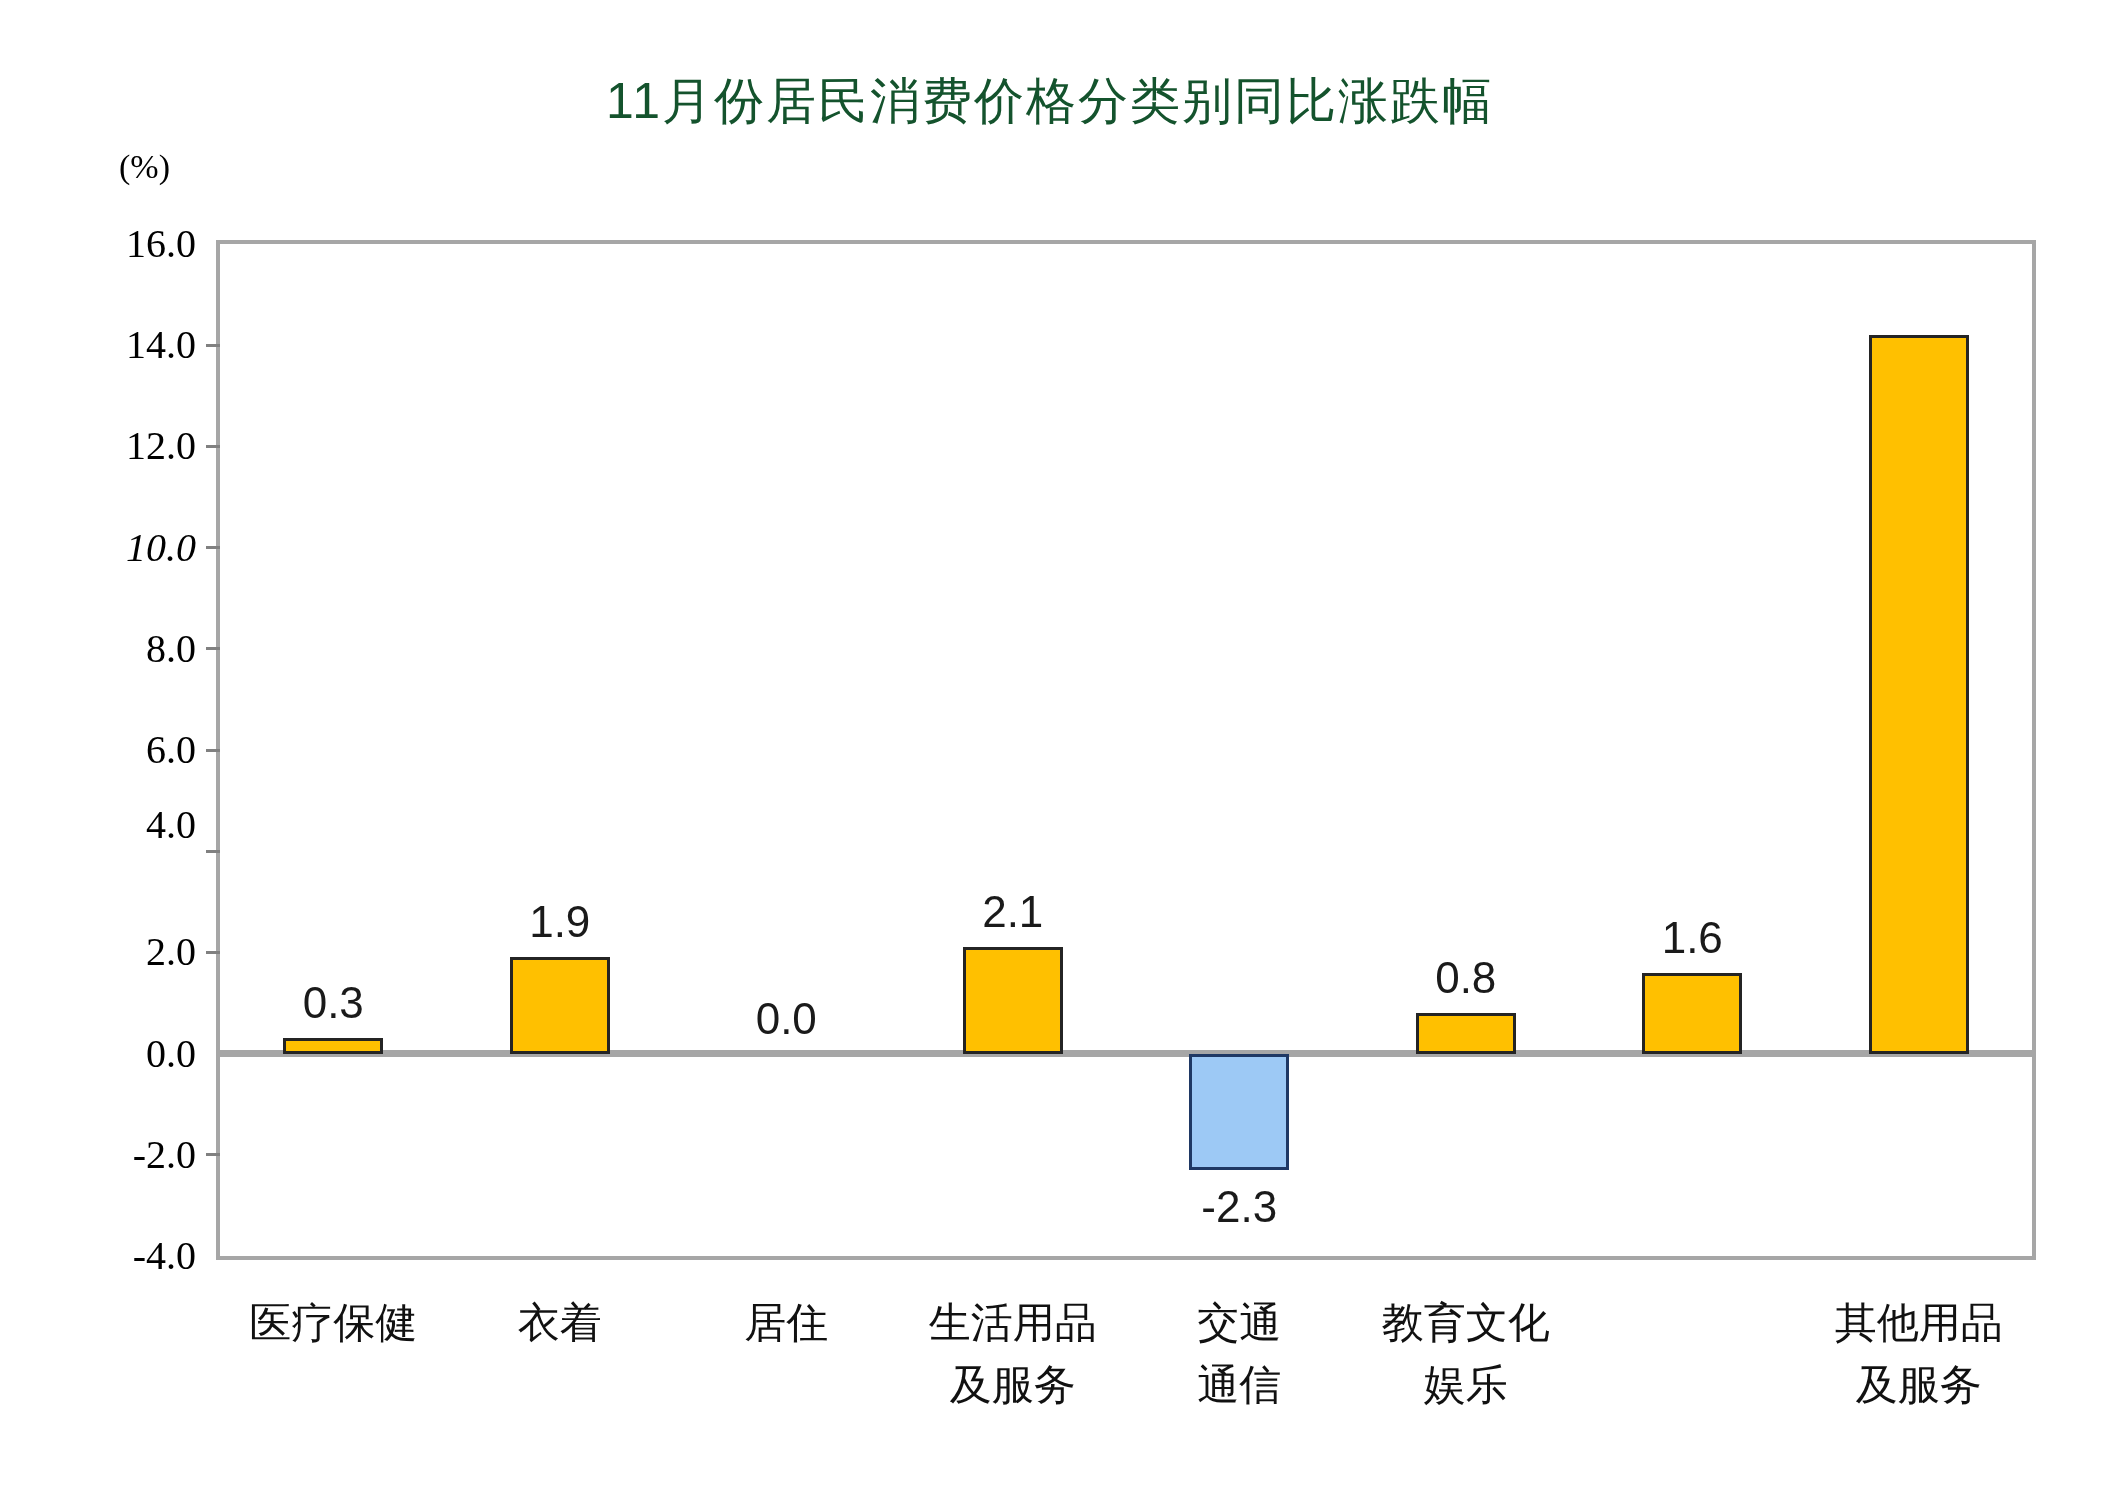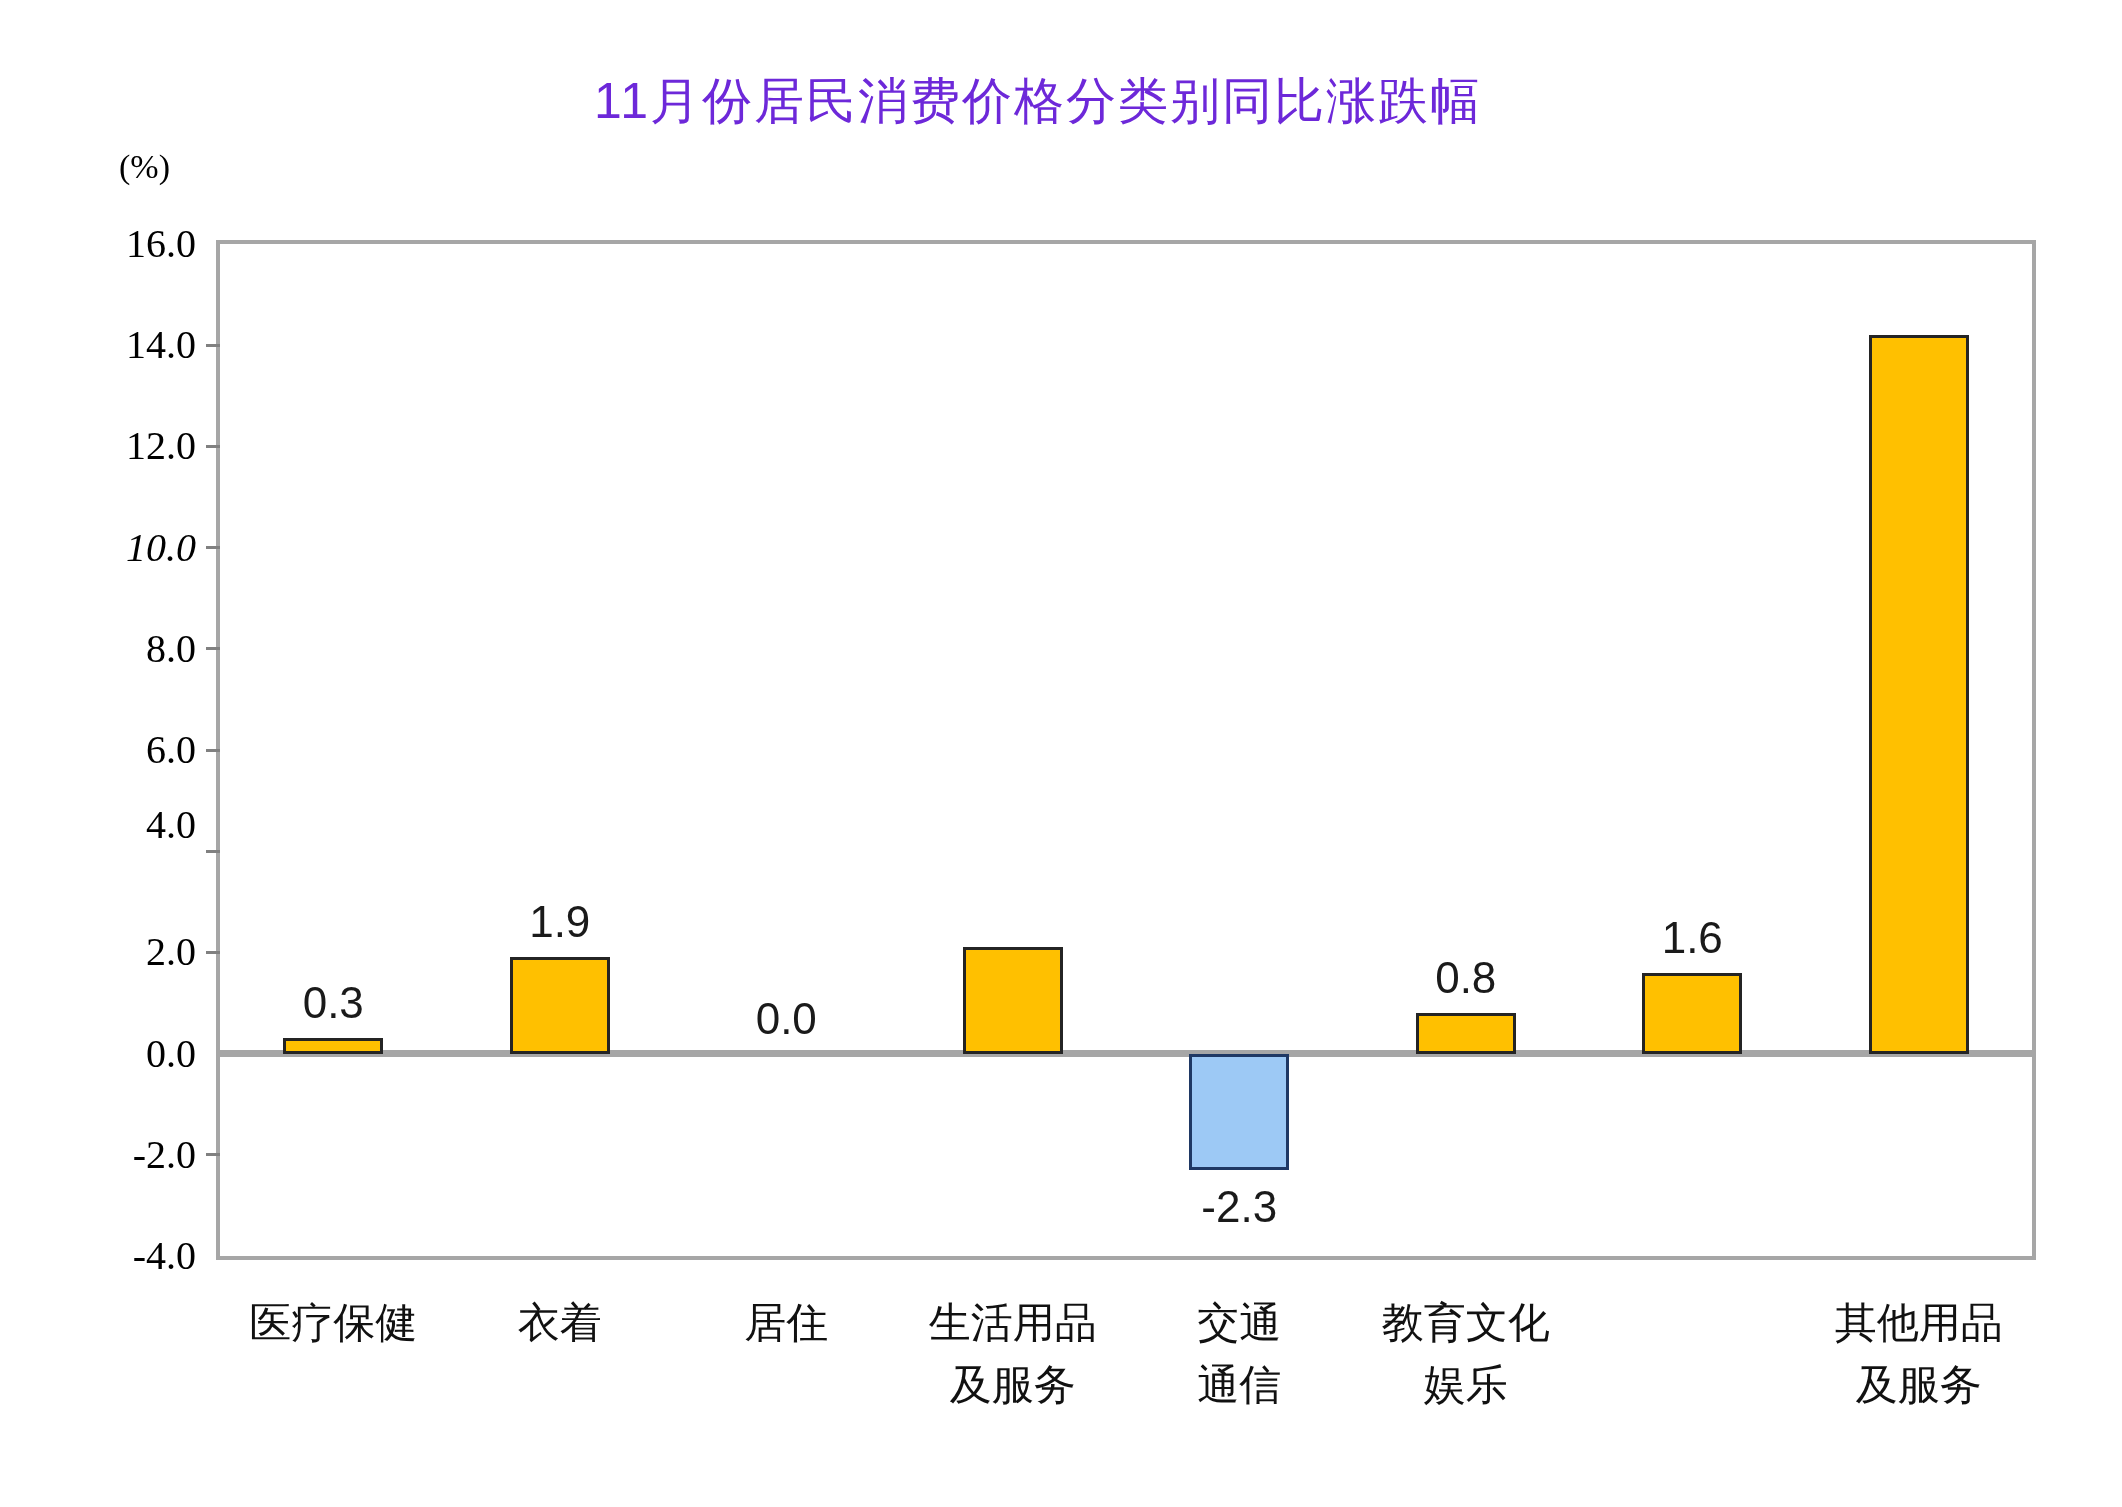--- a/index.html
+++ b/index.html
@@ -10,21 +10,22 @@
     overflow:hidden;
     font-family:"Liberation Sans","DejaVu Sans",sans-serif;
     color:#000;
   }
   .abs{position:absolute;}
   #chart-title{
     left:0;top:68px;width:2076px;
     text-align:center;
     font-size:50px;
     letter-spacing:2px;
-    color:#6d28d9;
+    color:#14532d;
+    padding-left:12px;
   }
   #unit-label{
     left:60px;top:148px;width:110px;
     text-align:right;
     font-size:34px;
     font-family:"Liberation Serif","DejaVu Serif",serif;
   }
   #plot-area{
     left:216px;top:240px;width:1820px;height:1020px;
     border:4px solid #A6A6A6;
@@ -82,20 +83,21 @@
     <div class="abs zero-line" style="left: 220px; top: 1050.1px; width: 1812px; height: 7px; background: rgb(166, 166, 166);"></div>
     <div class="abs bar" style="left: 283.25px; top: 1038.42px; width: 100px; height: 15.18px; background: rgb(255, 192, 0); border: 3px solid rgb(36, 36, 36);"></div>
     <div class="abs value-label" style="left: 183.25px; top: 978.42px;">0.3</div>
     <div class="abs category-label" style="left: 220px; top: 1292px; width: 226.5px;">医疗保健</div>
     <div class="abs bar" style="left: 509.75px; top: 957.46px; width: 100px; height: 96.14px; background: rgb(255, 192, 0); border: 3px solid rgb(36, 36, 36);"></div>
     <div class="abs value-label" style="left: 409.75px; top: 897.46px;">1.9</div>
     <div class="abs category-label" style="left: 446.5px; top: 1292px; width: 226.5px;">衣着</div>
     <div class="abs value-label" style="left: 636.25px; top: 993.6px;">0.0</div>
     <div class="abs category-label" style="left: 673px; top: 1292px; width: 226.5px;">居住</div>
     <div class="abs bar" style="left: 962.75px; top: 947.34px; width: 100px; height: 106.26px; background: rgb(255, 192, 0); border: 3px solid rgb(36, 36, 36);"></div>
+    <div class="abs value-label" style="left: 862.75px; top: 887.34px;">2.1</div>
     <div class="abs category-label" style="left: 899.5px; top: 1292px; width: 226.5px; text-align: center;">生活用品
 及服务</div>
     <div class="abs bar" style="left: 1189.25px; top: 1053.6px; width: 100px; height: 116.38px; background: rgb(157, 201, 245); border: 3px solid rgb(31, 56, 100);"></div>
     <div class="abs value-label" style="left: 1089.25px; top: 1181.98px;">-2.3</div>
     <div class="abs category-label" style="left: 1126px; top: 1292px; width: 226.5px;">交通
 通信</div>
     <div class="abs bar" style="left: 1415.75px; top: 1013.12px; width: 100px; height: 40.48px; background: rgb(255, 192, 0); border: 3px solid rgb(36, 36, 36);"></div>
     <div class="abs value-label" style="left: 1315.75px; top: 953.12px;">0.8</div>
     <div class="abs category-label" style="left: 1352.5px; top: 1292px; width: 226.5px;">教育文化
 娱乐</div>

